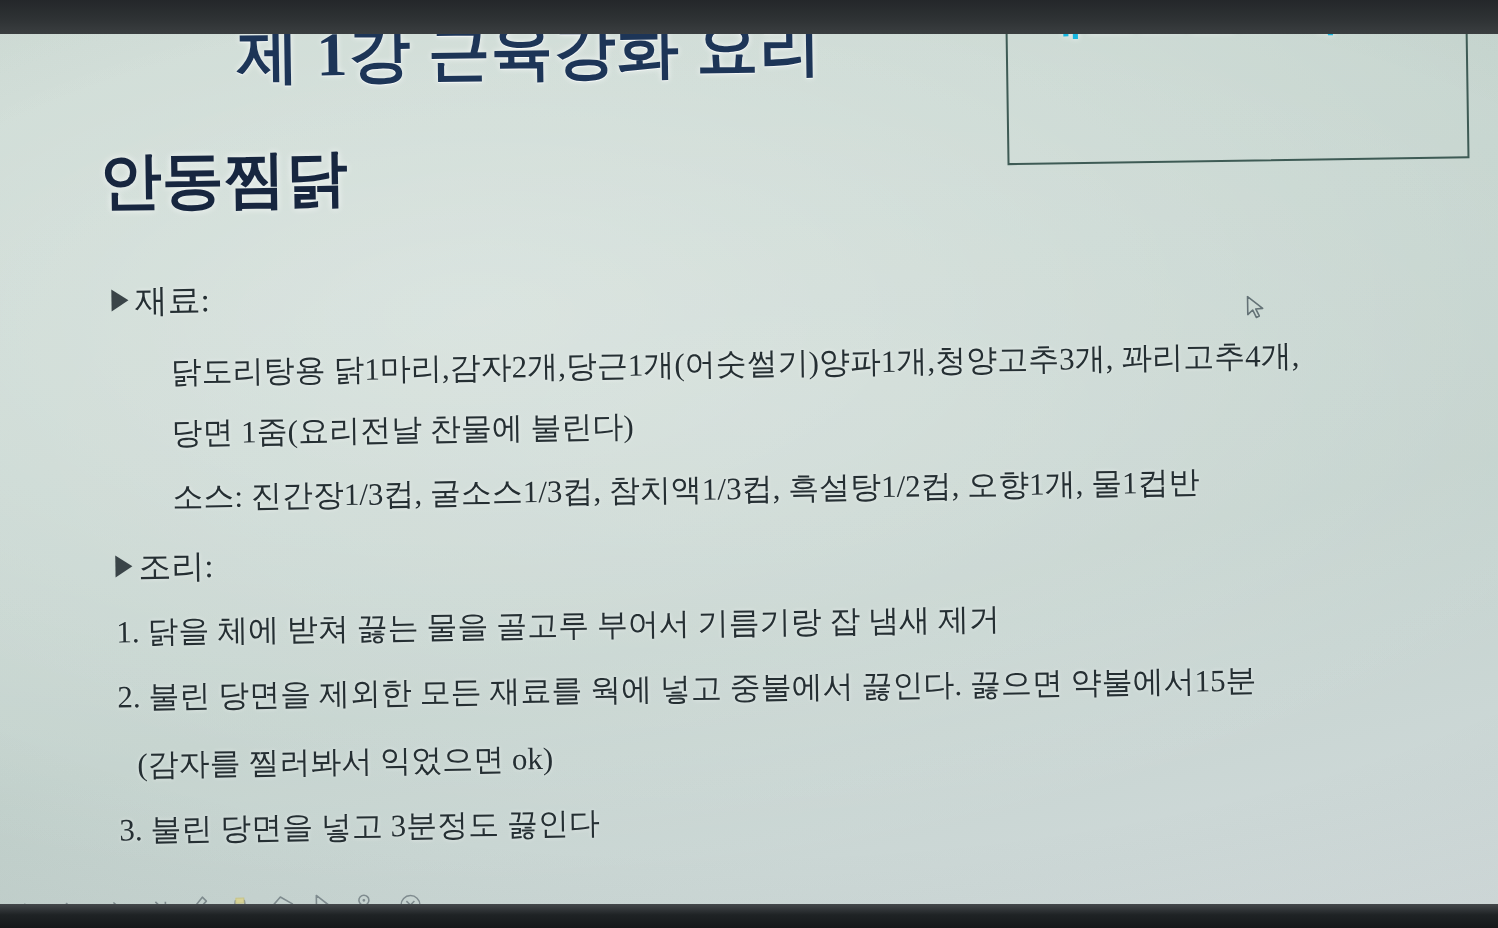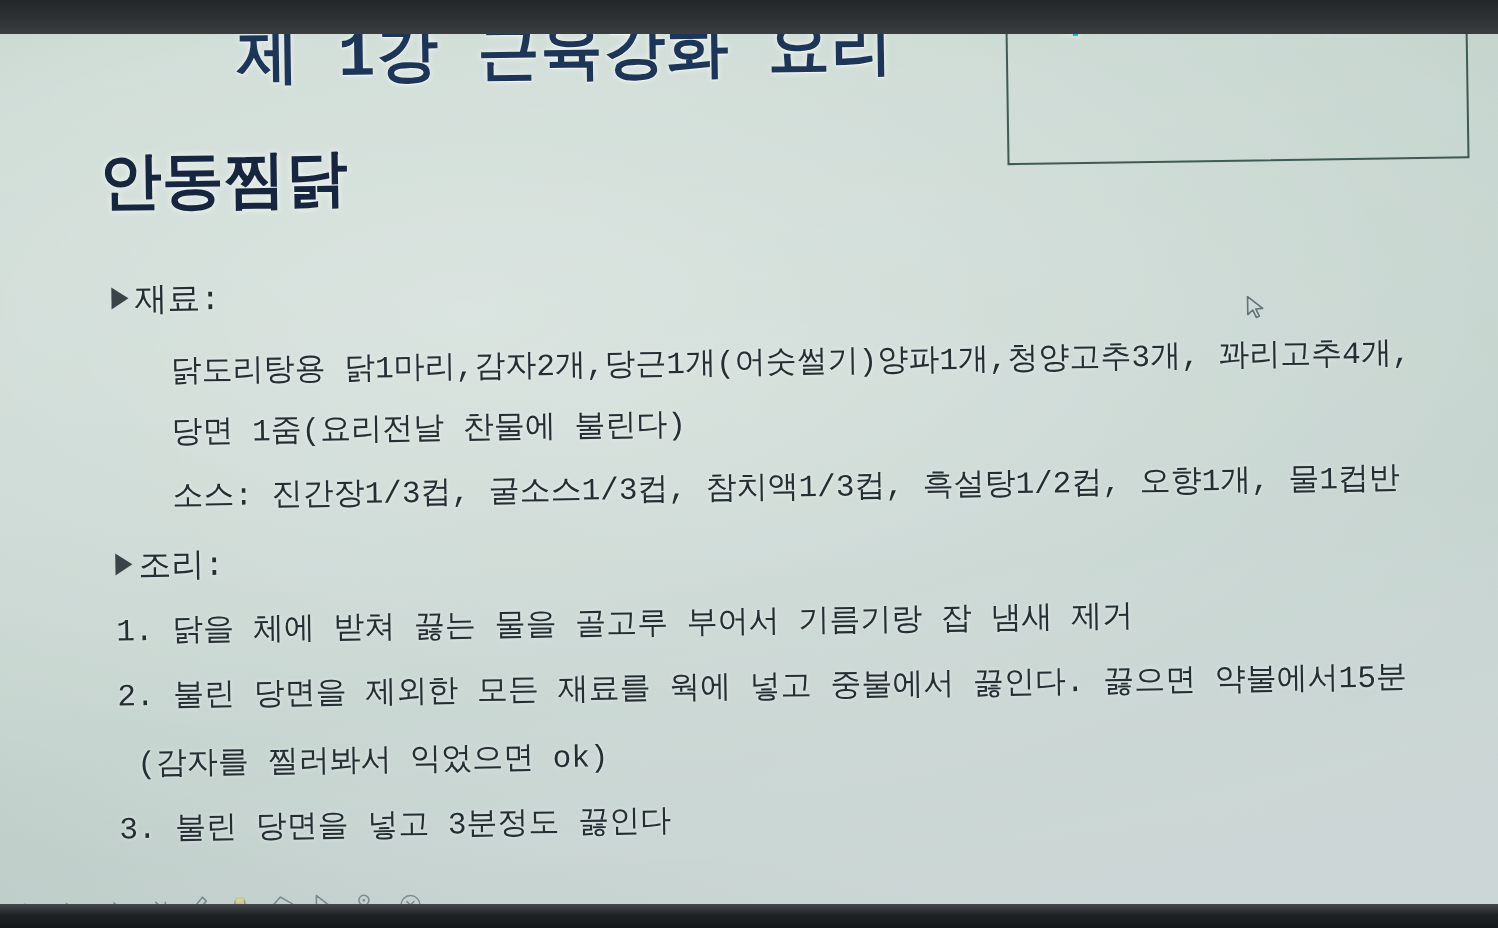--- a/index.html
+++ b/index.html
@@ -6,21 +6,21 @@
     margin: 0;
     padding: 0;
     background: #1b1e20;
   }
   #shot {
     position: relative;
     width: 1498px;
     height: 928px;
     overflow: hidden;
     background: #2a2d2f;
-    font-family: Liberation Mono, monospace;
+    font-family: Liberation Serif, serif;
   }
 
   
   .room-top {
     position: absolute;
     left: 0; top: 0;
     width: 1498px; height: 34px;
     background: linear-gradient(180deg,#24272a 0%, #2f3335 60%, #3a3e40 100%);
     z-index: 5;
   }

